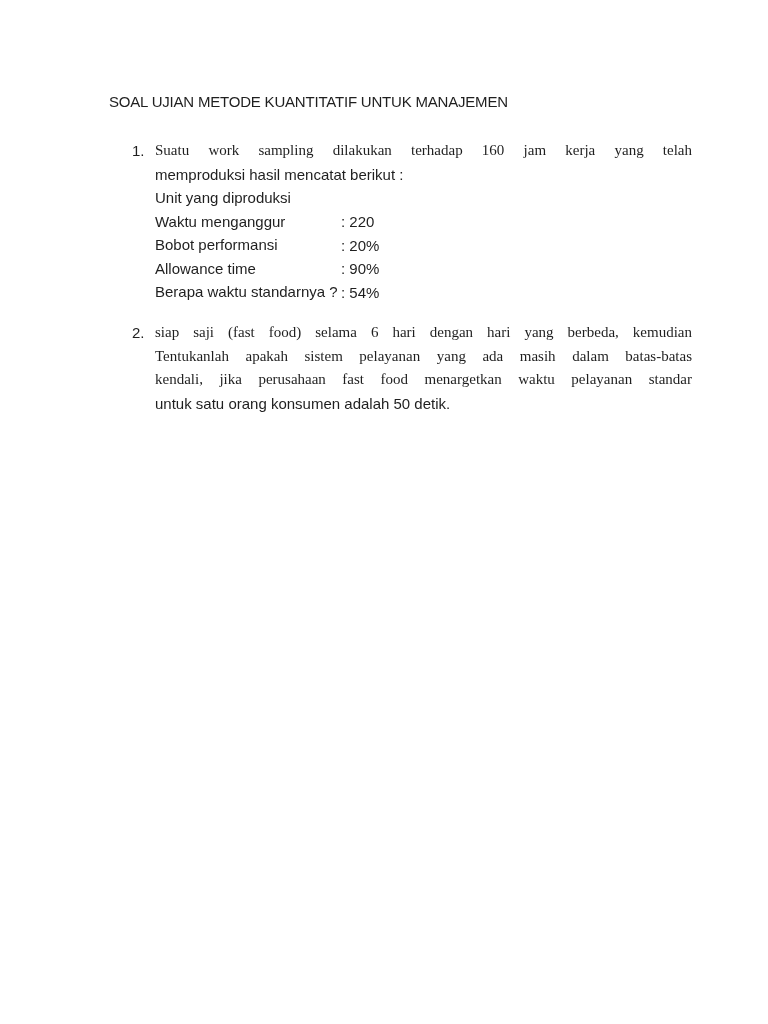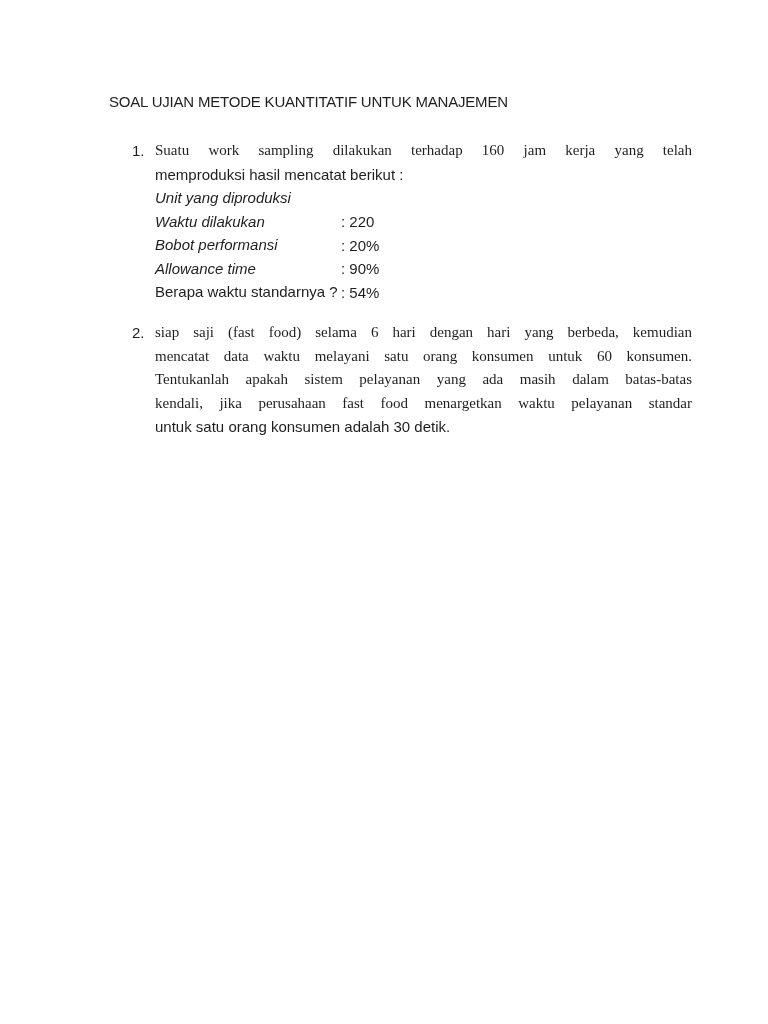--- a/index.html
+++ b/index.html
@@ -57,21 +57,21 @@
       text-align-last: justify;
       white-space: normal;
       overflow: hidden;
       font-family: Liberation Serif, serif;
     }
     .row {
       display: flex;
       height: 23.5px;
       line-height: 23.5px;
     }
-    .row .label { width: 186px; white-space: nowrap; font-style: italic; }
+    .row .label { width: 186px; white-space: nowrap; }
     .row .value { white-space: nowrap; margin-top: 24px; }
     #item1 { top: 139px; }
     #item2 { top: 321px; }
   </style>
 </head>
 <body>
 
 <div class="page">
 
   <div class="title">SOAL UJIAN METODE KUANTITATIF UNTUK MANAJEMEN</div>
@@ -80,40 +80,39 @@
     <div class="num line">1.</div>
     <div class="body">
       <div class="line justify">Suatu work sampling dilakukan terhadap 160 jam kerja yang telah</div>
       <div class="line">memproduksi hasil mencatat berikut :</div>
 
       <div class="row">
         <span class="label">Unit yang diproduksi</span>
         <span class="value">: 220</span>
       </div>
       <div class="row">
-        <span class="label">Waktu dilakukan</span>
+        <span class="label">Waktu menganggur</span>
         <span class="value">: 20%</span>
       </div>
       <div class="row">
         <span class="label">Bobot performansi</span>
         <span class="value">: 90%</span>
       </div>
       <div class="row">
         <span class="label">Allowance time</span>
         <span class="value">: 54%</span>
       </div>
 
       <div class="line">Berapa waktu standarnya ?</div>
     </div>
   </div>
 
   <div class="item" id="item2">
     <div class="num line">2.</div>
     <div class="body">
       <div class="line justify">siap saji (fast food) selama 6 hari dengan hari yang berbeda, kemudian</div>
-      <div class="line justify">mencatat data waktu melayani satu orang konsumen untuk 60 konsumen.</div>
       <div class="line justify">Tentukanlah apakah sistem pelayanan yang ada masih dalam batas-batas</div>
       <div class="line justify">kendali, jika perusahaan fast food menargetkan waktu pelayanan standar</div>
-      <div class="line">untuk satu orang konsumen adalah 30 detik.</div>
+      <div class="line">untuk satu orang konsumen adalah 50 detik.</div>
     </div>
   </div>
 
 </div>
 
 </body></html>

